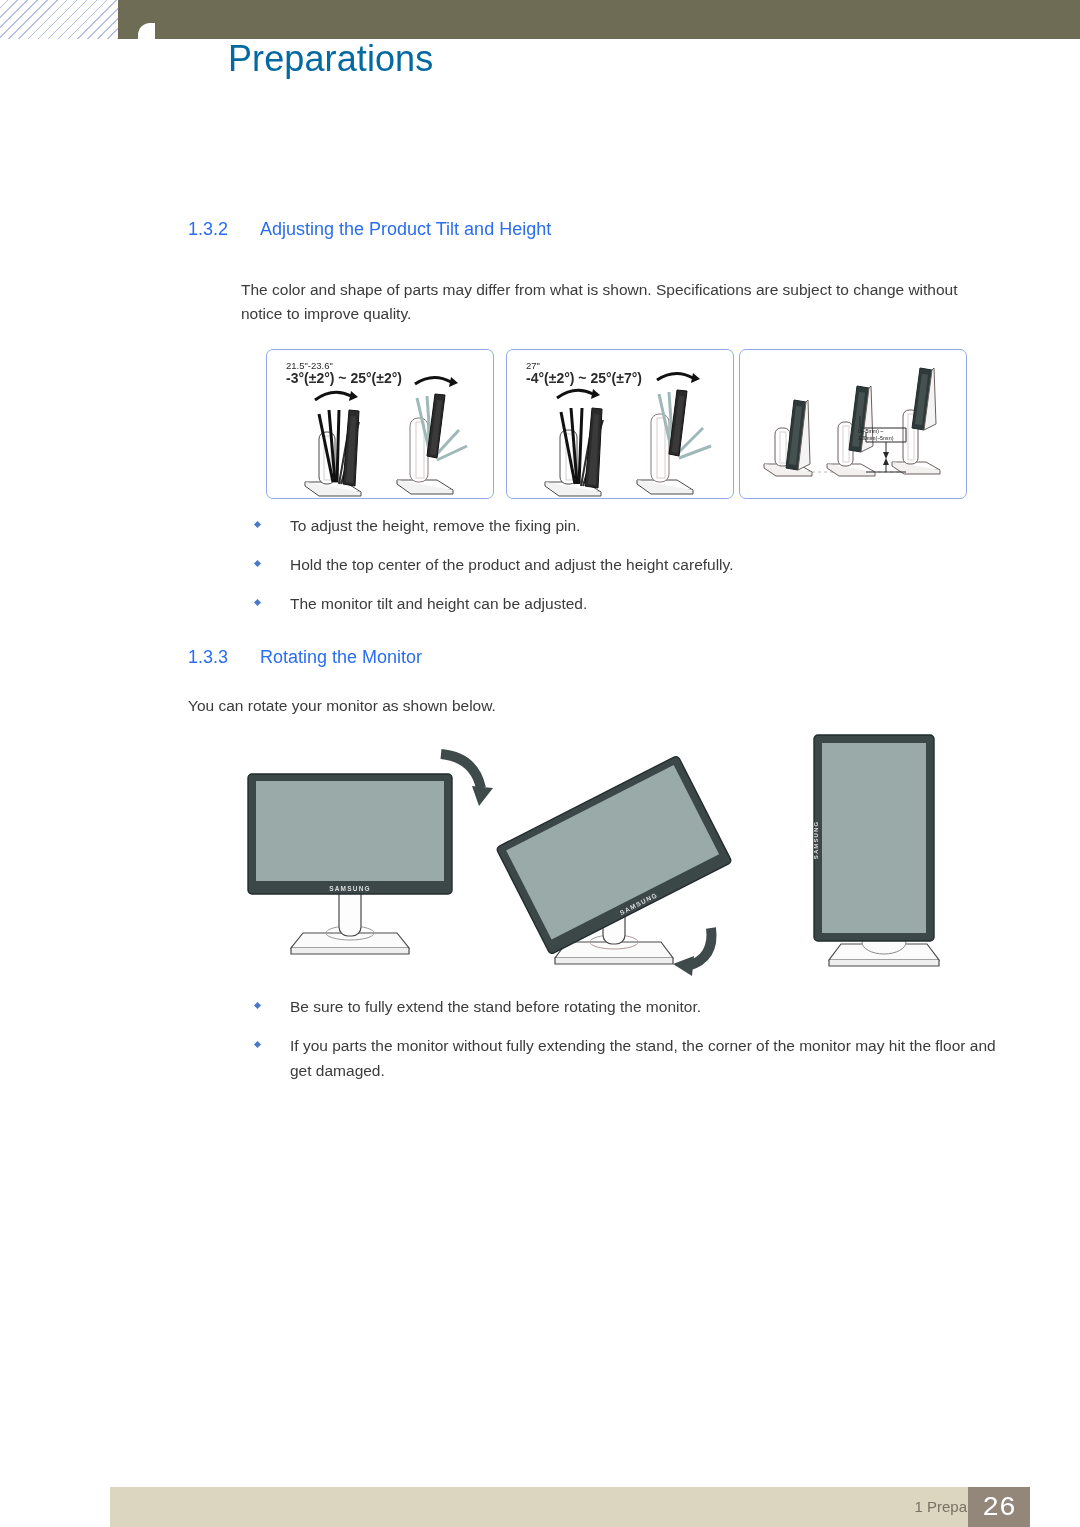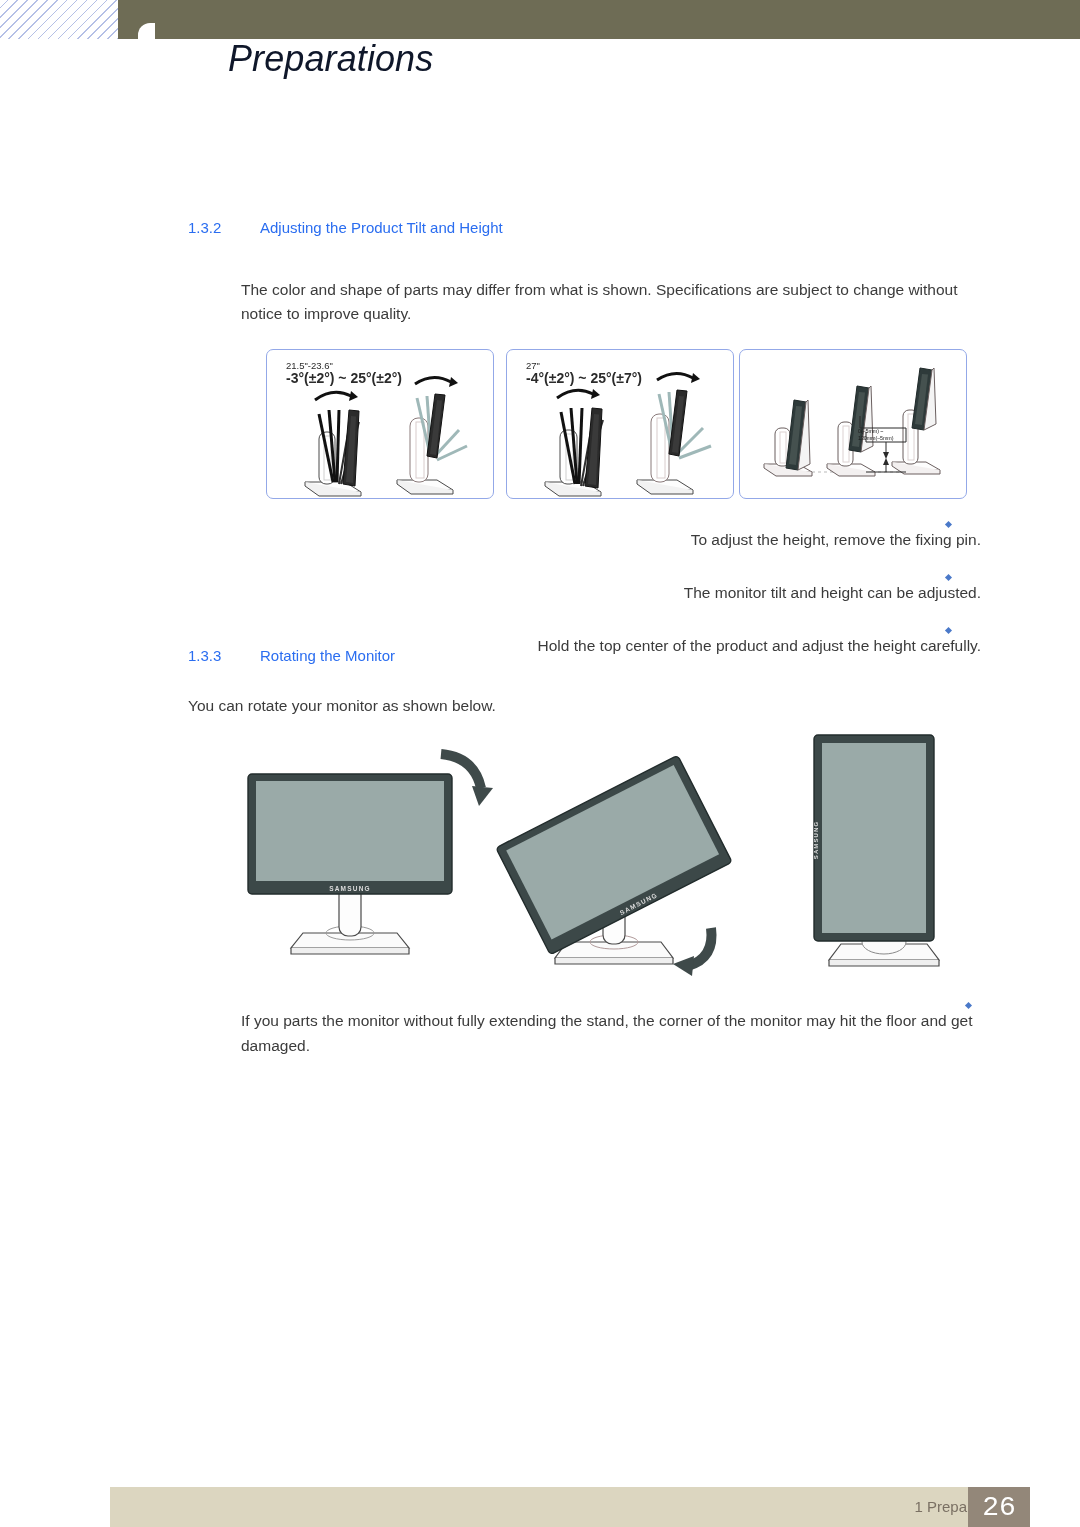--- a/index.html
+++ b/index.html
@@ -26,38 +26,37 @@
     position:absolute;left:138px;top:23px;width:16px;height:17px;
     background:#ffffff;
     border-top-left-radius:12px;
   }
   #header-notch-cover{
     position:absolute;left:150px;top:23px;width:5px;height:17px;
     background:#ffffff;
   }
   #page-title{
     position:absolute;left:228px;top:38px;
-    font-size:36px;color:#0f172a;letter-spacing:.1px;
+    font-size:36px;color:#0369a1;letter-spacing:.1px;
     white-space:nowrap;
-    font-style:italic;
   }
 
   
   .h2{
-    position:absolute;font-size:15px;color:#2a6df0;white-space:nowrap;
+    position:absolute;font-size:18px;color:#2a6df0;white-space:nowrap;
   }
   .h2 .num{display:inline-block;width:72px;}
   .para{
     position:absolute;font-size:15.5px;color:#3b3b3b;line-height:24px;
   }
 
   
   .bullets{position:absolute;}
   .bullet-row{
-    display:flex;align-items:flex-end;margin-bottom:14px;flex-direction:column;
+    display:flex;align-items:flex-start;margin-bottom:14px;
   }
   .bullet-dot{
     width:5px;height:5px;background:#4a79c9;
     margin:9px 30px 0 14px;flex:0 0 auto;
     transform:rotate(45deg);
   }
   .bullet-text{font-size:15.5px;color:#3b3b3b;line-height:25px;}
 
   
   .tilt-box{
@@ -271,25 +270,25 @@
   </div>
 </div>
 
 <div class="bullets" style="left:241px;top:513px;width:740px;">
   <div class="bullet-row">
     <span class="bullet-dot"></span>
     <span class="bullet-text">To adjust the height, remove the fixing pin.</span>
   </div>
   <div class="bullet-row">
     <span class="bullet-dot"></span>
+    <span class="bullet-text">Hold the top center of the product and adjust the height carefully.</span>
+  </div>
+  <div class="bullet-row">
+    <span class="bullet-dot"></span>
     <span class="bullet-text">The monitor tilt and height can be adjusted.</span>
-  </div>
-  <div class="bullet-row">
-    <span class="bullet-dot"></span>
-    <span class="bullet-text">Hold the top center of the product and adjust the height carefully.</span>
   </div>
 </div>
 
 <div class="h2" style="left:188px;top:647px;">
   <span class="num">1.3.3</span><span>Rotating the Monitor</span>
 </div>
 
 <div class="para" style="left:188px;top:694px;width:752px;">You can rotate your monitor as shown below.</div>
 
 <div id="rotate-figure">
@@ -343,20 +342,24 @@
       <rect x="577" y="13" width="104" height="190" fill="#9aaaa8"></rect>
 
       <text x="573" y="110" font-family="'Liberation Sans',sans-serif" font-size="6" font-weight="bold" fill="#dcdcdc" text-anchor="middle" letter-spacing="1.1" transform="rotate(-90 573 110)">SAMSUNG</text>
     </g>
   </svg>
 </div>
 
 <div class="bullets" style="left:241px;top:994px;width:760px;">
   <div class="bullet-row">
     <span class="bullet-dot"></span>
+    <span class="bullet-text">Be sure to fully extend the stand before rotating the monitor.</span>
+  </div>
+  <div class="bullet-row">
+    <span class="bullet-dot"></span>
     <span class="bullet-text">If you parts the monitor without fully extending the stand, the corner of the monitor may hit the floor and get damaged.</span>
   </div>
 </div>
 
 <div id="footer-bar"></div>
 <div id="footer-text">1 Preparations</div>
 <div id="footer-pagebox"></div>
 <div id="footer-pagenum">26</div>
 
 </body></html>

